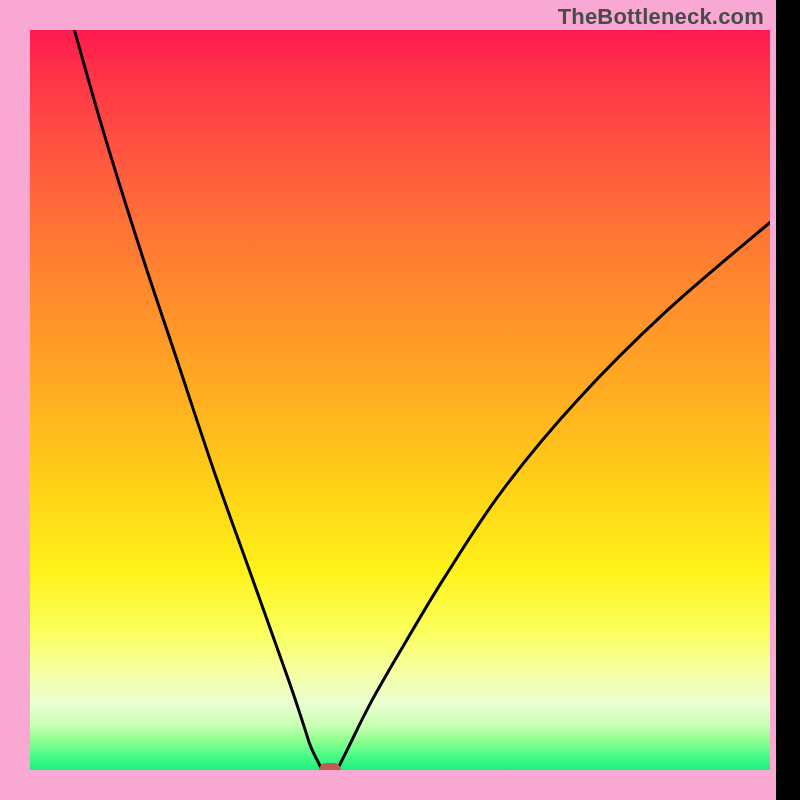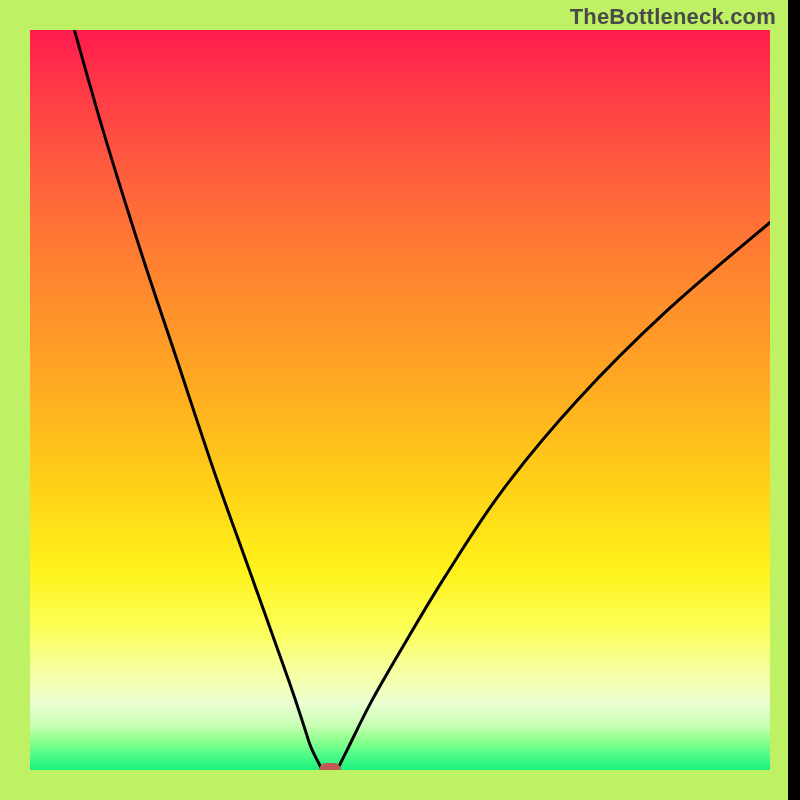--- a/index.html
+++ b/index.html
@@ -10,22 +10,21 @@
     background: #000000;
     overflow: hidden;
     font-family: Arial, Helvetica, sans-serif;
   }
   .frame {
     position: absolute;
     top: 0;
     left: 0;
     width: 776px;
     height: 800px;
-    background: #bef264;
-    padding-left: 12px;
+    background: #f9a8d4;
   }
   .watermark {
     position: absolute;
     top: 4px;
     right: 12px;
     color: #4a4a4a;
     font-size: 22px;
     font-weight: 600;
     letter-spacing: 0.2px;
     z-index: 20;

